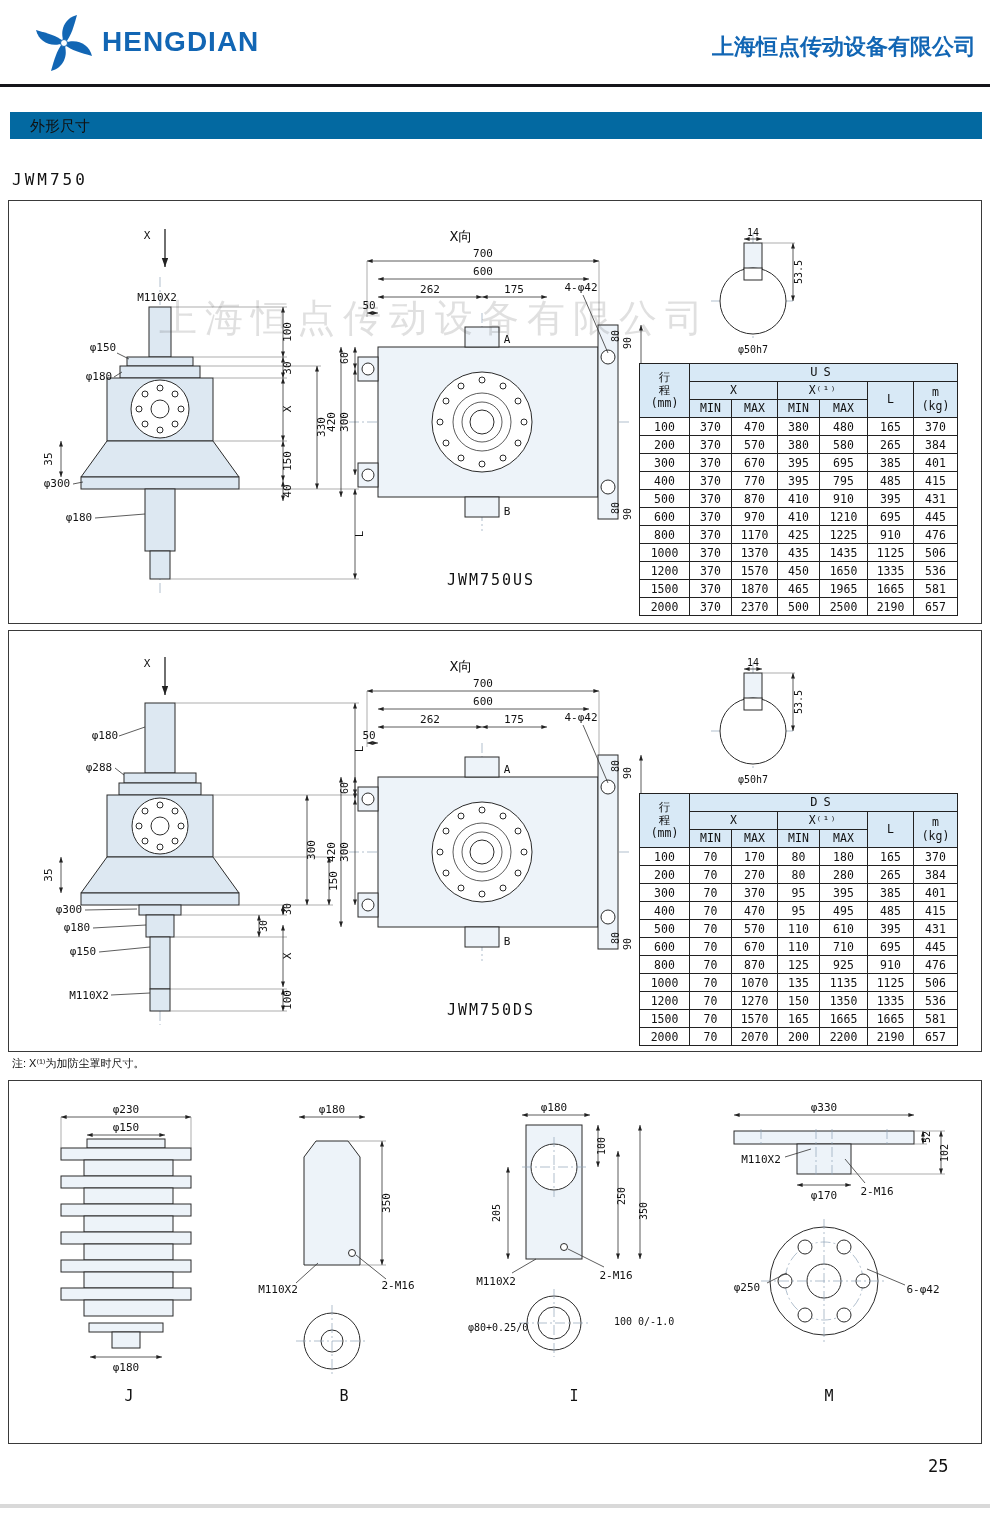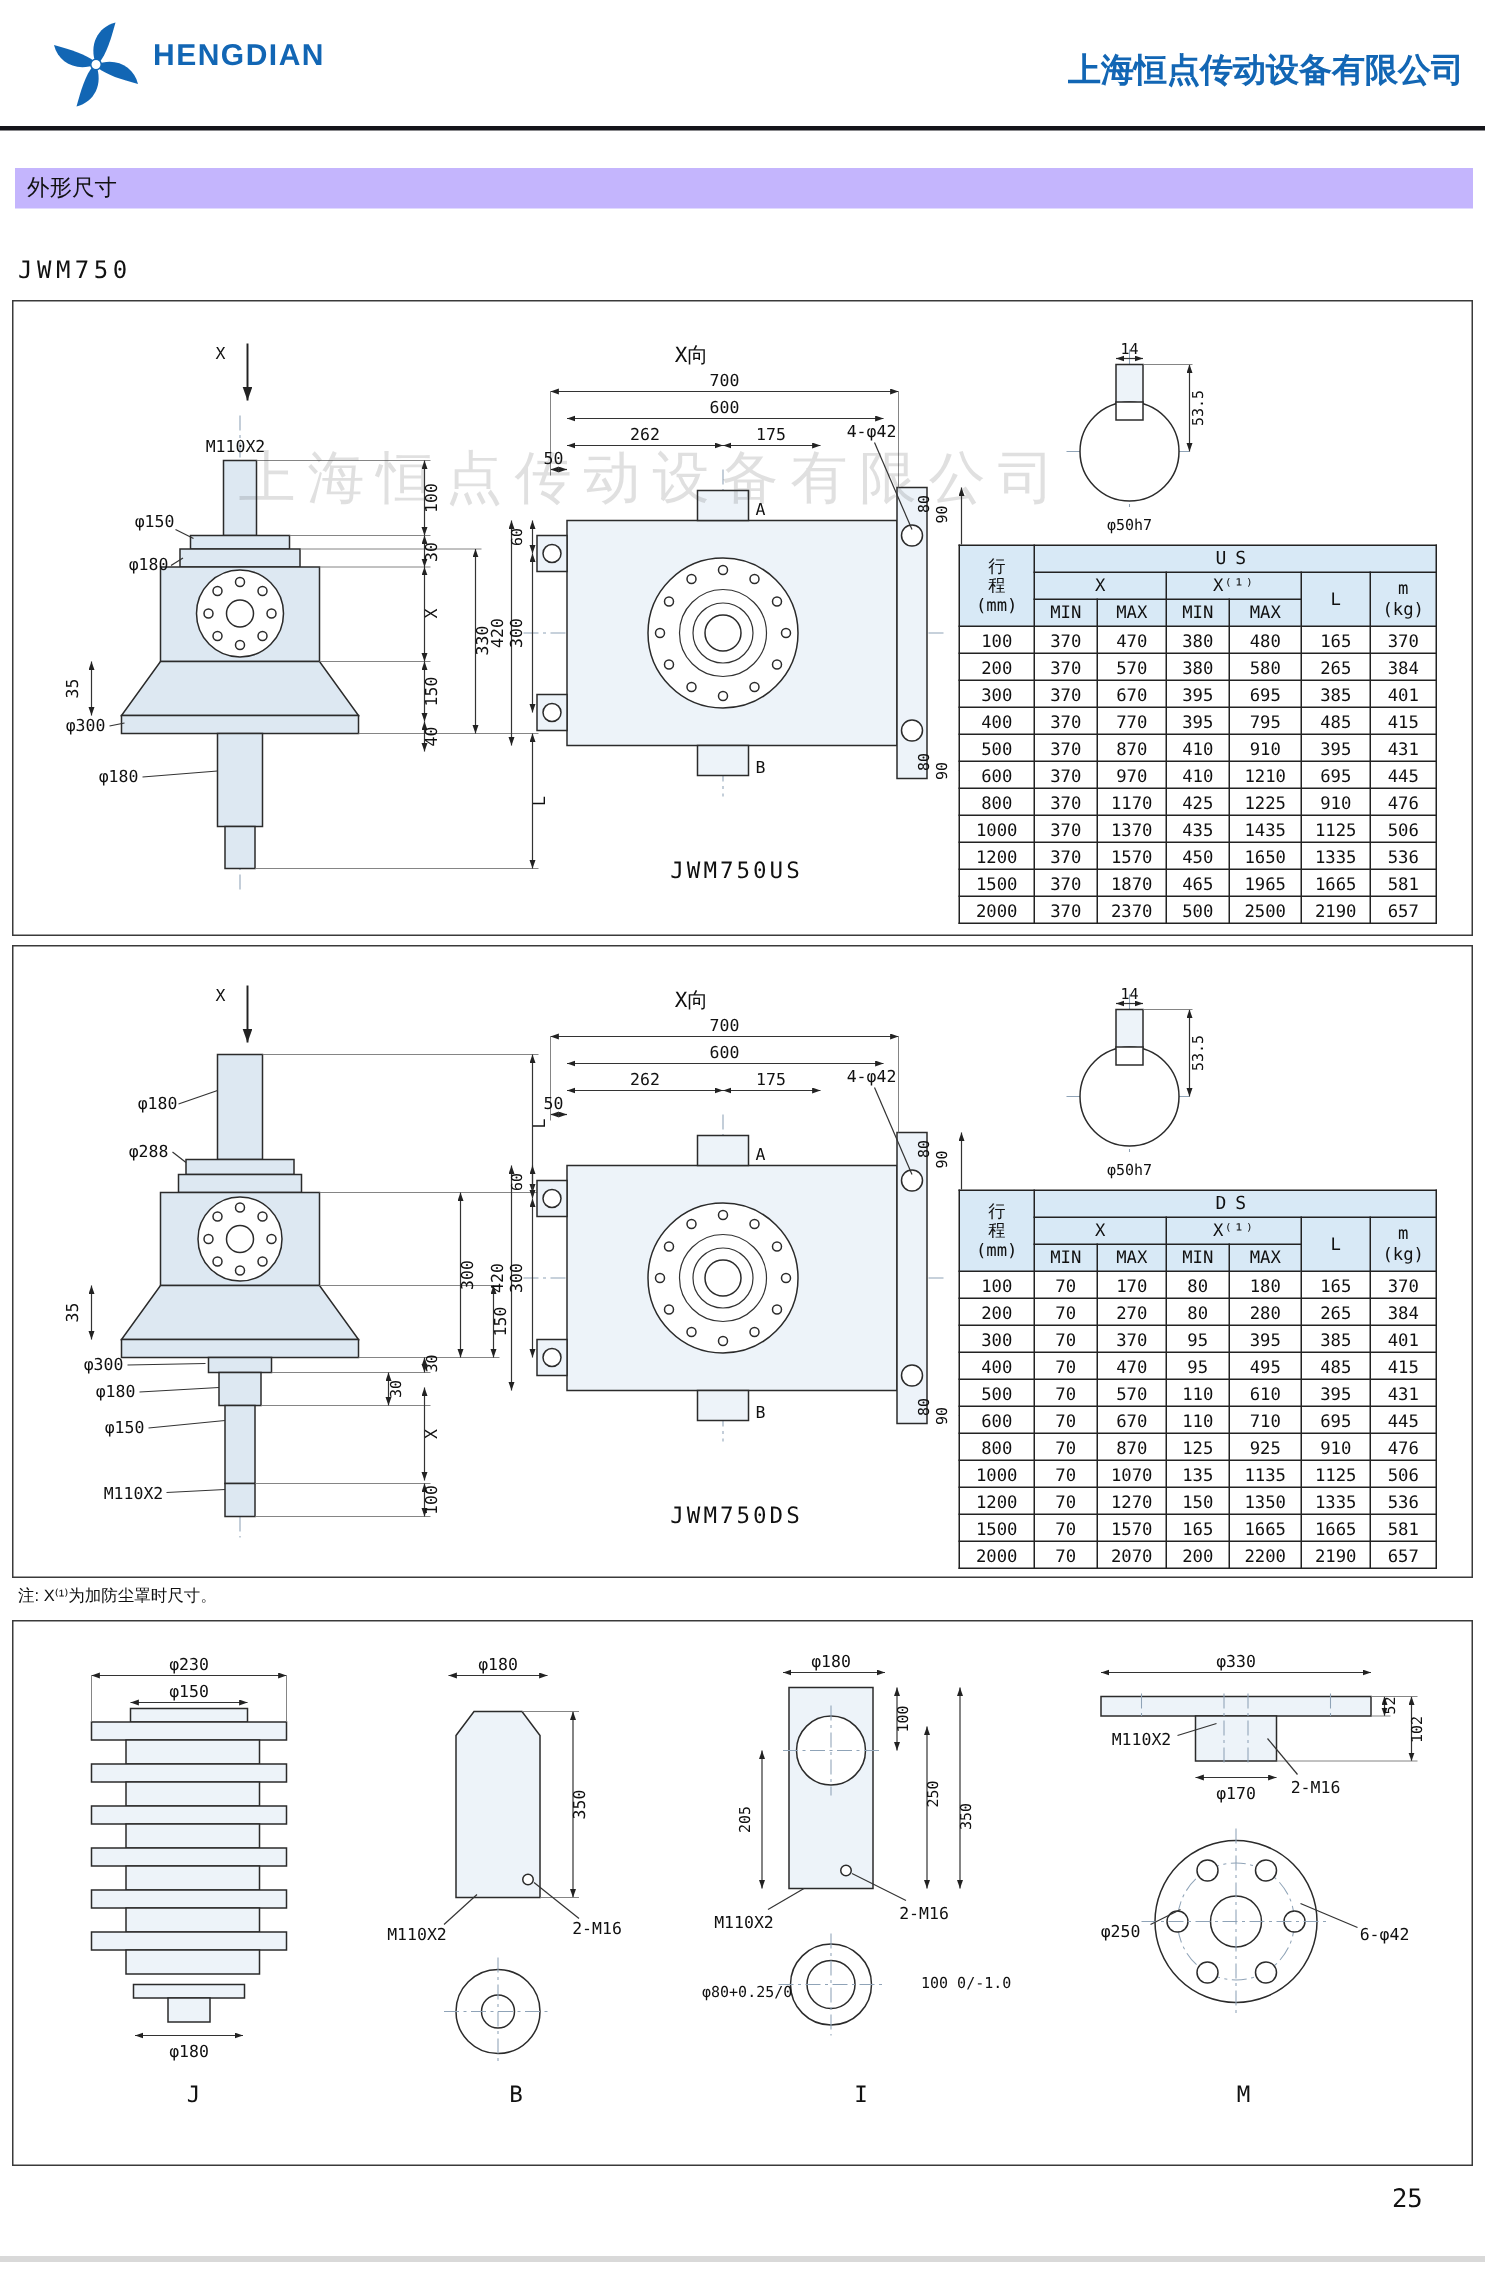--- a/index.html
+++ b/index.html
@@ -1,23 +1,23 @@
 <!DOCTYPE html>
 <html><head>
 <meta charset="utf-8">
 <style>
   html,body{margin:0;padding:0;}
   body{width:990px;height:1513px;position:relative;background:#fff;color:#111;
        font-family:"Liberation Sans","DejaVu Sans",sans-serif;overflow:hidden;}
   .abs{position:absolute;}
-  .brand{position:absolute;left:102px;top:26px;font-size:20px;font-weight:bold;color:#1266b4;letter-spacing:1px;}
+  .brand{position:absolute;left:102px;top:26px;font-size:28px;font-weight:bold;color:#1266b4;letter-spacing:1px;}
   .company{position:absolute;right:14px;top:32px;font-size:22px;font-weight:bold;color:#1266b4;}
   .hrule{position:absolute;top:84px;left:0;width:990px;height:3px;background:#15151a;}
-  .secbar{position:absolute;top:112px;left:10px;width:972px;height:27px;background:#c4b5fd;
-          font-size:15px;line-height:27px;padding-left:8px;box-sizing:border-box;}
+  .secbar{position:absolute;top:112px;left:10px;width:972px;height:27px;background:#0369a1;
+          font-size:15px;line-height:27px;padding-left:20px;box-sizing:border-box;}
   .model{position:absolute;top:170px;left:12px;font:16px "DejaVu Sans Mono",monospace;letter-spacing:3px;text-align:center;}
   .panel{position:absolute;left:8px;width:972px;border:1px solid #3a3a3a;background:#fff;}
   .watermark{position:absolute;left:150px;top:92px;font-size:38px;letter-spacing:8px;color:rgba(60,60,60,0.16);
              white-space:nowrap;pointer-events:none;}
   svg.draw{position:absolute;overflow:visible;}
   .part{fill:#dde8f2;stroke:#2b2b2b;stroke-width:1;}
   .part2{fill:#edf3f9;stroke:#2b2b2b;stroke-width:1;}
   .hole{fill:#fff;stroke:#2b2b2b;stroke-width:1;}
   .dl{stroke:#333;stroke-width:0.8;fill:none;}
   .xl{stroke:#777;stroke-width:0.6;fill:none;}

